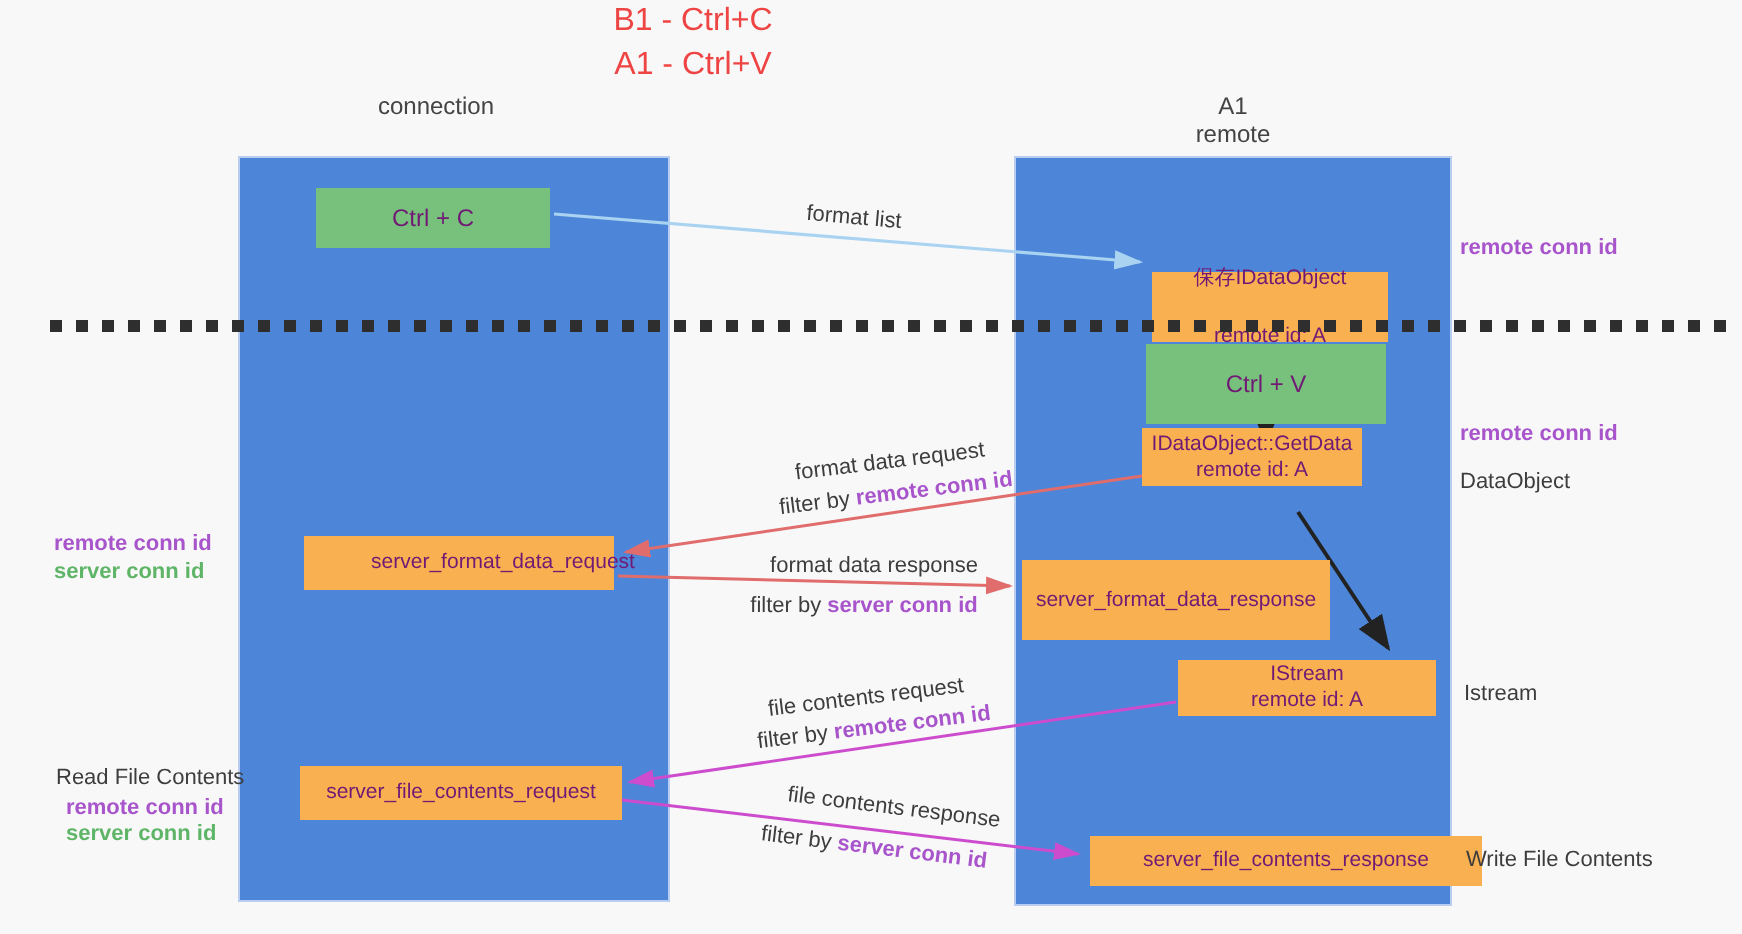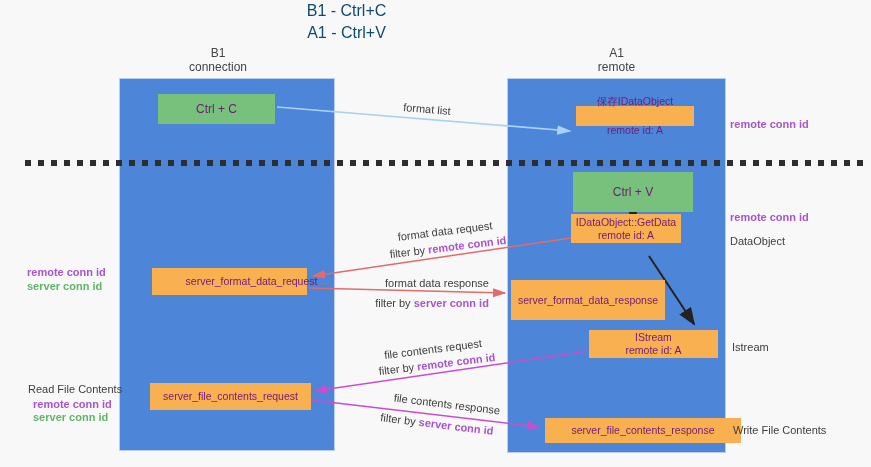--- a/index.html
+++ b/index.html
@@ -18,21 +18,21 @@
   html,body{width:871px;height:467px;overflow:hidden;}
   body{
     position:relative;
     background:#f8f8f9;
     font-family:"Liberation Sans", sans-serif;
     color:var(--text-dark);
   }
   .abs{position:absolute;}
   .title{
     left:0; top:8; width:693px; text-align:center;
-    font-size:16px; line-height:22px; color:#0c4a6e; z-index:5;
+    font-size:16px; line-height:22px; color:#ef4444; z-index:5;
   }
   .lane-header{
     text-align:center; font-size:12px; line-height:14px; color:#444; z-index:5;
   }
   .lane{
     background:var(--lane-blue);
     border:1px solid #b9cdf0;
     z-index:1;
   }
   .dash-line{
@@ -59,21 +59,20 @@
 </style>
 </head>
 <body>
 
 <div class="abs title">
   <div>B1 - Ctrl+C</div>
   <div>A1 - Ctrl+V</div>
 </div>
 
 <div class="abs lane-header" style="left:110px;top:46px;width:216px;">
-  <div>B1</div>
   <div>connection</div>
 </div>
 <div class="abs lane-header" style="left:507px;top:46px;width:219px;">
   <div>A1</div>
   <div>remote</div>
 </div>
 
 <div class="abs lane" style="left:119px;top:78px;width:216px;height:373px;"></div>
 <div class="abs lane" style="left:507px;top:78px;width:219px;height:375px;"></div>
 
@@ -100,21 +99,21 @@
   <line x1="571" y1="238" x2="313" y2="276" style="stroke:var(--arrow-red)" stroke-width="1.5" marker-end="url(#m-red)"></line>
   <line x1="309" y1="288" x2="505" y2="293" style="stroke:var(--arrow-red)" stroke-width="1.5" marker-end="url(#m-red)"></line>
   <line x1="588" y1="351" x2="315" y2="391" style="stroke:var(--arrow-magenta)" stroke-width="1.5" marker-end="url(#m-magenta)"></line>
   <line x1="311" y1="400" x2="539" y2="427" style="stroke:var(--arrow-magenta)" stroke-width="1.5" marker-end="url(#m-magenta)"></line>
 </svg>
 
 <div class="abs node green" style="left:158px;top:94px;width:117px;height:30px;">
   <div>Ctrl + C</div>
 </div>
 
-<div class="abs node orange" style="left:576px;top:106px;width:118px;height:20px;gap:16px;">
+<div class="abs node orange" style="left:576px;top:136px;width:118px;height:35px;gap:16px;">
   <div>保存IDataObject</div>
   <div>remote id: A</div>
 </div>
 
 <div class="abs node green" style="left:573px;top:172px;width:120px;height:40px;">
   <div>Ctrl + V</div>
 </div>
 
 <div class="abs node orange" style="left:571px;top:214px;width:110px;height:29px;">
   <div>IDataObject::GetData</div>

